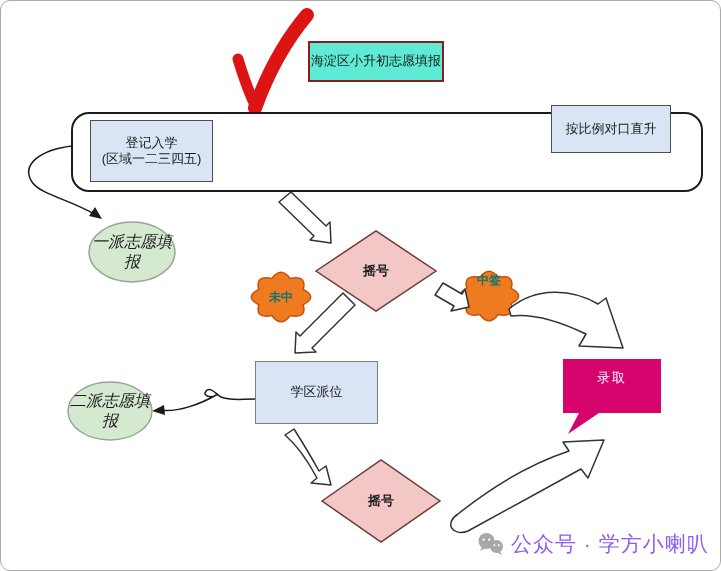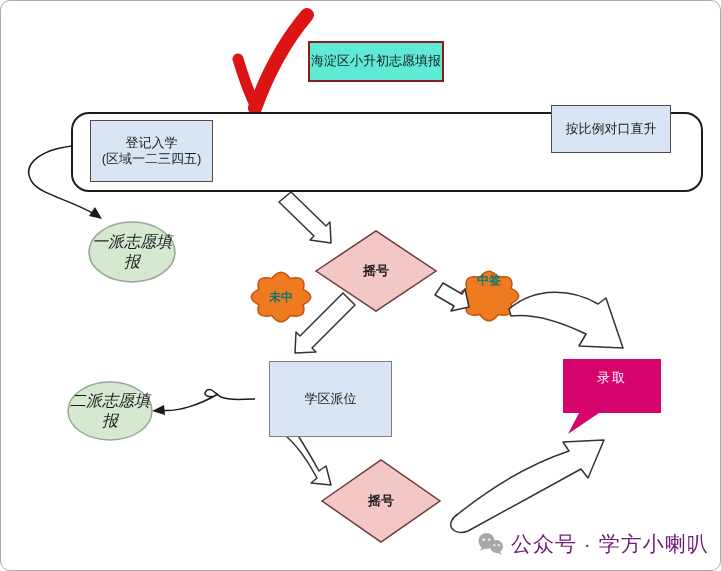--- a/index.html
+++ b/index.html
@@ -13,21 +13,21 @@
         text-align:center;box-sizing:border-box;line-height:1.25;}
   .tag{background:#5eead4;border:2px solid #8e1b1b;font-size:13px;}
   .group-frame{position:absolute;border:2px solid #1c1c1c;border-radius:18px;background:#fff;box-sizing:border-box;}
   .proc{background:#d9e5f5;border:1px solid #4d4d4d;font-size:13px;}
   .proc.thin{border-color:#7f7f7f;}
   .label12{font-size:16px;font-style:italic;}
   .label13{font-size:13px;font-weight:bold;}
   .cloud-label{font-size:12px;font-weight:bold;color:#0f766e;}
   .admit-label{color:#ffffff;font-size:13px;letter-spacing:2px;}
   .watermark{position:absolute;left:476px;top:529px;display:flex;align-items:center;gap:6px;}
-  .watermark .wm-text{font-size:21px;color:#701a75;letter-spacing:1px;white-space:nowrap;}
+  .watermark .wm-text{font-size:21px;color:#8b5cf6;letter-spacing:1px;white-space:nowrap;}
 </style>
 </head>
 <body>
 
 <div class="canvas">
 
   <svg class="layer" viewBox="0 0 721 571">
 
     <g>
       <path d="M237,58 C243,78 249,94 255,106" fill="none" stroke="#dc1414" stroke-width="11" stroke-linecap="round"></path>
@@ -102,21 +102,21 @@
   </div>
 
   <div class="node cloud-label" style="left:256px;top:284px;width:48px;height:24px;">
     <span>未中</span>
   </div>
 
   <div class="node cloud-label" style="left:464px;top:267px;width:48px;height:24px;">
     <span>中签</span>
   </div>
 
-  <div class="node proc thin" style="left:268px;top:360px;width:123px;height:76px;font-family:Liberation Serif, serif;">
+  <div class="node proc thin" style="left:254px;top:360px;width:123px;height:63px;font-family:Liberation Serif, serif;">
     <span>学区派位</span>
   </div>
 
   <div class="node label12" style="left:65px;top:383px;width:88px;height:54px;">
     <span>二派志愿填报</span>
   </div>
 
   <div class="node label13" style="left:345px;top:488px;width:70px;height:24px;">
     <span>摇号</span>
   </div>

